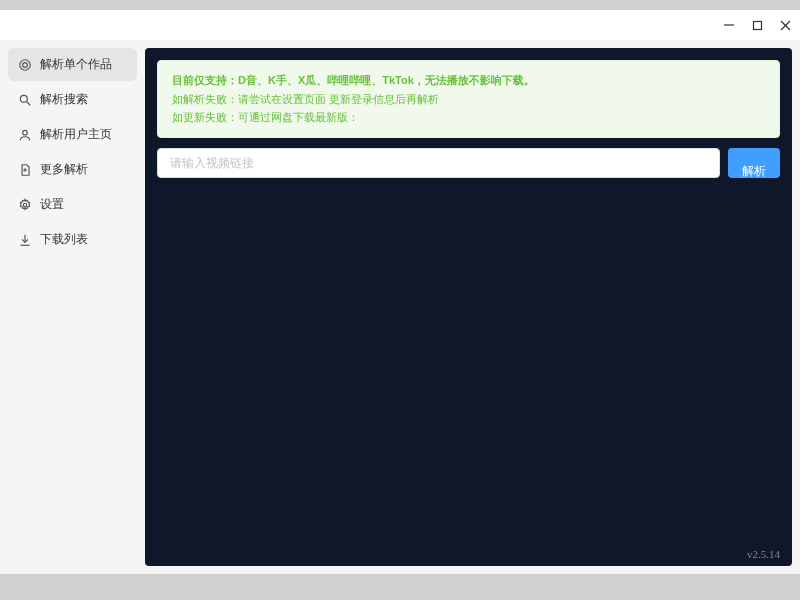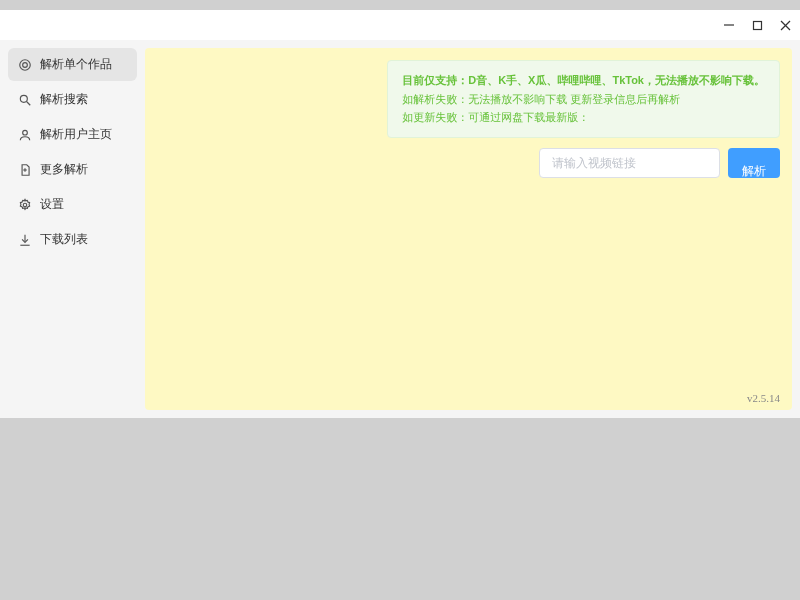--- a/index.html
+++ b/index.html
@@ -7,21 +7,21 @@
       font-family: "Microsoft YaHei", -apple-system, sans-serif;
       background: #d0d0d0;
       width: 800px;
       height: 600px;
       overflow: hidden;
       font-size: 12px;
     }
     .window {
       background: #fff;
       width: 800px;
-      height: 408px;
+      height: 564px;
       margin-top: 10px;
       display: flex;
       flex-direction: column;
       position: relative;
     }
     .titlebar {
       height: 30px;
       display: flex;
       justify-content: flex-end;
       align-items: center;
@@ -66,29 +66,28 @@
     .sidebar-item .icon {
       width: 14px;
       height: 14px;
       display: flex;
       align-items: center;
       justify-content: center;
       color: #555;
     }
     .main {
       flex: 1;
-      background: #fef9c3;
+      background: #0f172a;
       margin: 8px 8px 8px 0;
       border-radius: 4px;
       padding: 12px;
       display: flex;
       flex-direction: column;
       gap: 10px;
       position: relative;
-      align-items: flex-end;
     }
     .notice {
       background: #f0f9eb;
       border: 1px solid #e1f3d8;
       border-radius: 4px;
       padding: 10px 14px;
       color: #67c23a;
       font-size: 11px;
       line-height: 1.7;
     }
@@ -218,21 +217,21 @@
             </svg>
         </span>
         <span>下载列表</span>
       </div>
 
     </div>
 
     <div class="main">
       <div class="notice">
         <div class="bold-line">目前仅支持：D音、K手、X瓜、哔哩哔哩、TkTok，无法播放不影响下载。</div>
-        <div>如解析失败：无法播放不影响下载 更新登录信息后再解析</div>
+        <div>如解析失败：请尝试在设置页面 更新登录信息后再解析</div>
         <div>如更新失败：可通过网盘下载最新版：</div>
       </div>
 
       <div class="input-row">
         <input class="url-input" type="text" placeholder="请输入视频链接" style="">
         <button class="parse-btn">解析</button>
       </div>
 
       <div class="version">v2.5.14</div>
     </div>

